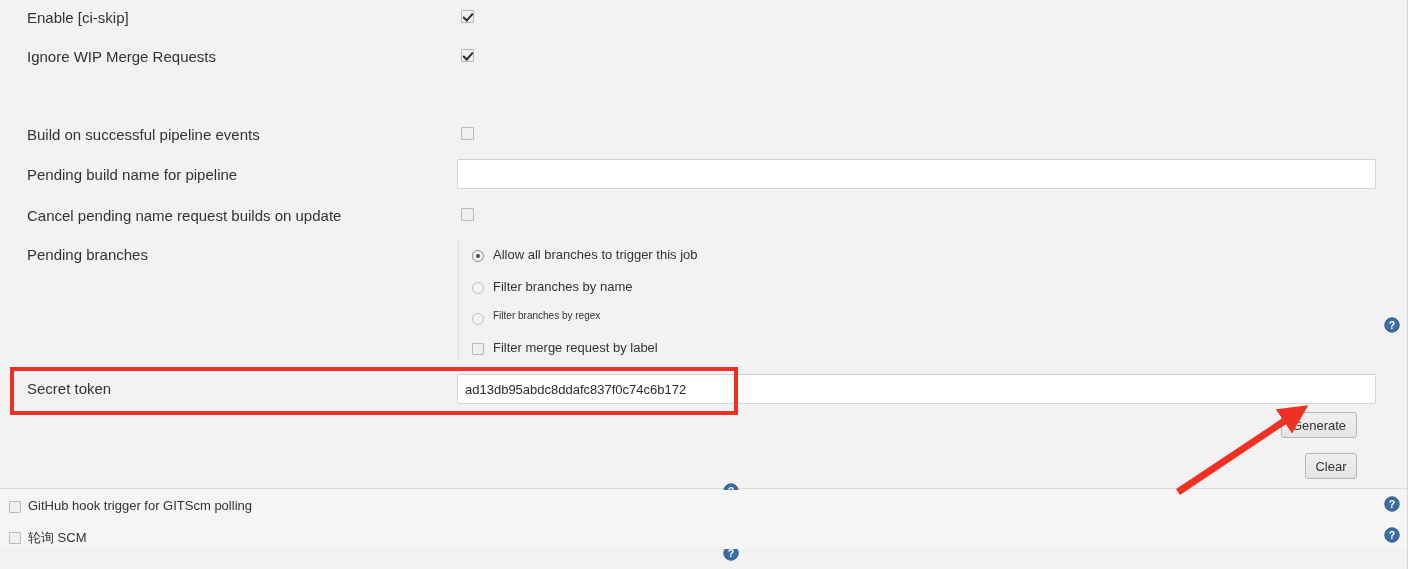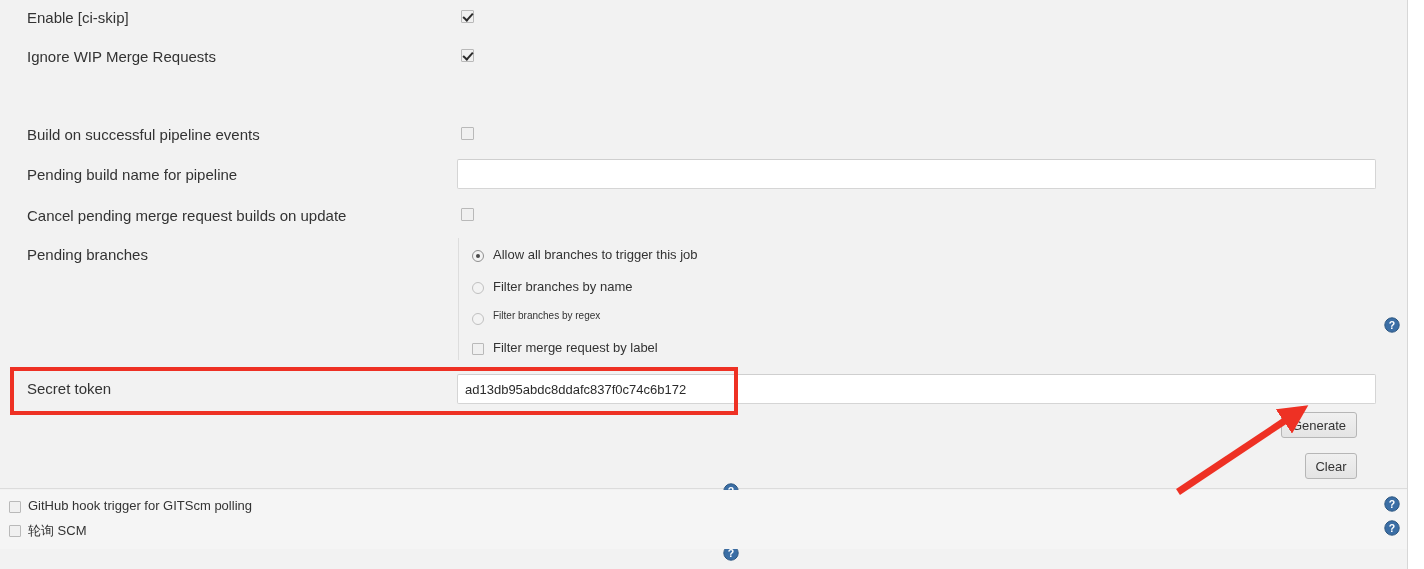--- a/index.html
+++ b/index.html
@@ -202,21 +202,21 @@
       <input class="txt" style="left: 457px; top: 3px; width: 919px; height: 30px;" type="text" value="">
       <span class="help" style="left:1384px;top:161px;">
         <svg width="16" height="16" viewBox="0 0 16 16">
           <circle cx="8" cy="8" r="7.2" fill="#3b6ea5" stroke="#2d5781" stroke-width="1"></circle>
           <text x="8" y="11.8" text-anchor="middle" font-family="Liberation Sans, sans-serif" font-size="10.5" font-weight="bold" fill="#ffffff">?</text>
         </svg>
       </span>
     </div>
 
     <div class="row" style="top:197px;height:39px;">
-      <div class="row-label" style="top:11px;">Cancel pending merge request builds on update</div>
+      <div class="row-label" style="top:11px;">Cancel pending name request builds on update</div>
       <div class="cb" style="left:461px;top:11px;"></div>
     </div>
 
     <div class="row" style="top:236px;height:128px;">
       <div class="row-label" style="top:11px;">Pending branches</div>
 
       <div class="vsep" style="top:2px;height:122px;"></div>
 
       <div style="position:absolute;left:472px;top:13px;">
         <span class="radio on" style="left:0px;top:1px;"></span>
@@ -274,21 +274,21 @@
       <span class="cb" style="left:9px;top:3px;width:12px;height:12px;"></span>
       <span style="position:absolute;left:28px;top:0px;font-size:13px;color:#333;white-space:nowrap;">GitHub hook trigger for GITScm polling</span>
       <span class="help" style="left:1384px;top:-2px;">
         <svg width="16" height="16" viewBox="0 0 16 16">
           <circle cx="8" cy="8" r="7.2" fill="#3b6ea5" stroke="#2d5781" stroke-width="1"></circle>
           <text x="8" y="11.8" text-anchor="middle" font-family="Liberation Sans, sans-serif" font-size="10.5" font-weight="bold" fill="#ffffff">?</text>
         </svg>
       </span>
     </div>
 
-    <div class="row" style="top:32px;height:31px;padding-left:36px;">
+    <div class="row" style="top:39px;height:31px;padding-left:36px;">
       <span class="cb" style="left:9px;top:3px;width:12px;height:12px;"></span>
       <span style="position:absolute;left:28px;top:0px;font-size:13px;color:#333;white-space:nowrap;">轮询 SCM</span>
       <span class="help" style="left:1384px;top:-2px;">
         <svg width="16" height="16" viewBox="0 0 16 16">
           <circle cx="8" cy="8" r="7.2" fill="#3b6ea5" stroke="#2d5781" stroke-width="1"></circle>
           <text x="8" y="11.8" text-anchor="middle" font-family="Liberation Sans, sans-serif" font-size="10.5" font-weight="bold" fill="#ffffff">?</text>
         </svg>
       </span>
     </div>
 

